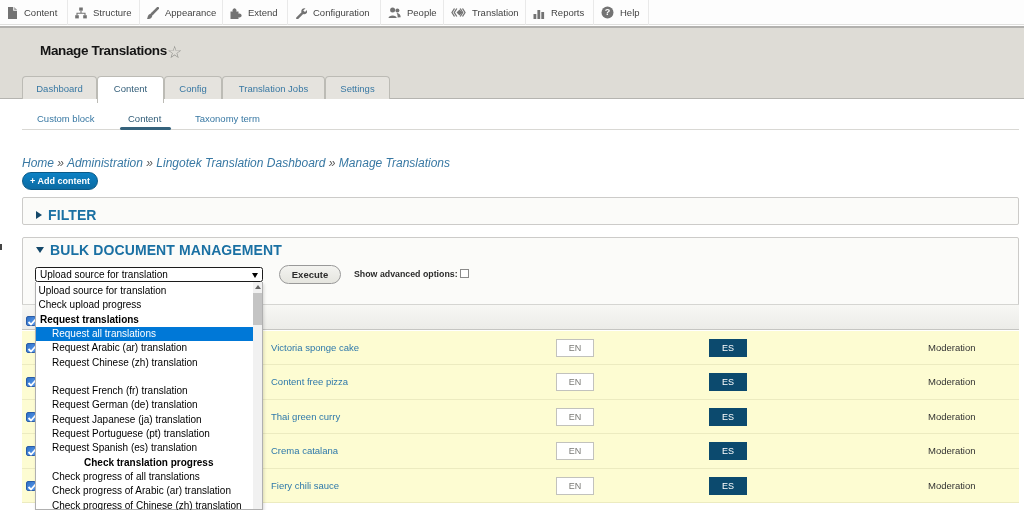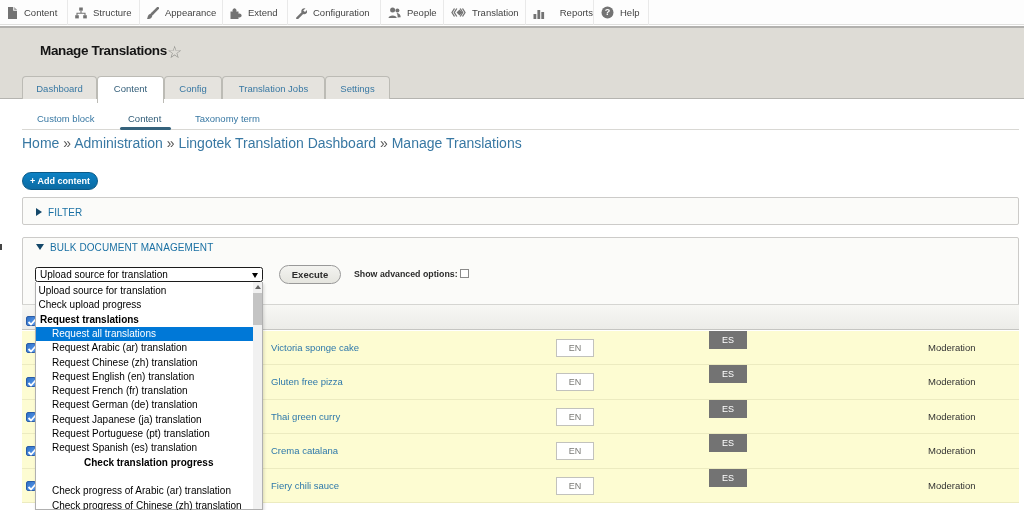--- a/index.html
+++ b/index.html
@@ -22,47 +22,47 @@
 .ptab { position:absolute; top:76px; height:23px; background:#e5e3de; border:1px solid #bcbbb5; border-bottom:none; border-radius:4px 4px 0 0; color:#3878a3; font-size:9.5px; text-align:center; line-height:23px; z-index:3; }
 .ptab.active { background:#fff; color:#335e79; height:27px; z-index:4; }
 
 
 .stab { position:absolute; top:113px; font-size:9.5px; color:#3878a3; z-index:2; }
 .stab.active { color:#2f5b76; }
 #stabline { left:22px; top:129px; width:997px; height:1px; background:#d9d8d4; }
 #stabunderline { left:120px; top:127px; width:51px; height:3px; background:#35627c; border-radius:2px; }
 
 
-#breadcrumb { left:22px; top:135px; font-size:14px; color:#555; }
+#breadcrumb { left:22px; top:156px; font-size:12px; color:#555;font-style:italic; }
 #breadcrumb a { color:#3878a3; text-decoration:none; }
 
 
 #addcontent { left:22px; top:172px; width:76px; height:18px; background:linear-gradient(#0c81c4,#0b6ba3); border:1px solid #0a5a87; border-radius:10px; color:#fff; font-size:9px; font-weight:bold; text-align:center; line-height:16px; }
 
 
 .fieldset { background:#fbfbf9; border:1px solid #cccbc9; border-radius:2px; }
 #fsfilter { left:22px; top:197px; width:997px; height:28px; }
 #fsbulk { left:22px; top:237px; width:997px; height:73px; }
-.legend { position:absolute; font-size:10px; font-weight:normal; color:#1a70a3; letter-spacing:0.1px; }
+.legend { position:absolute; font-size:14px; font-weight:bold; color:#1a70a3; letter-spacing:0.1px; }
 .tri { display:inline-block; width:0; height:0; vertical-align:middle; margin-right:6px; position:relative; top:-1px; }
 .tri.right { border-left:6px solid #14486a; border-top:4px solid transparent; border-bottom:4px solid transparent; }
 .tri.down { border-top:6px solid #14486a; border-left:4px solid transparent; border-right:4px solid transparent; }
 
 
 #execute { left:279px; top:265px; width:62px; height:19px; background:linear-gradient(#f3f3f0,#e5e5df); border:1px solid #999; border-radius:10px; color:#2c2c2c; font-size:9.5px; font-weight:bold; text-align:center; line-height:17px; }
 #advlabel { left:354px; top:269px; font-size:8.8px; font-weight:bold; color:#2c2c2c; }
 #advcheck { left:460px; top:269px; width:9px; height:9px; background:#fff; border:1px solid #8a8a8a; }
 
 
 #thead { left:22px; top:304px; width:997px; height:26px; background:linear-gradient(#f7f7f4,#ecece8); border-top:1px solid #d5d5d2; border-bottom:1px solid #c5c5c2; }
 .th { position:absolute; font-size:8.5px; font-weight:bold; color:#222; top:24px; letter-spacing:0.2px; }
 .row { position:absolute; left:22px; width:997px; height:34.5px; background:#fdfcd2; border-bottom:1px solid #ecebc0; }
 .rowlink { position:absolute; left:249px; top:11px; font-size:9.5px; color:#2e78aa; }
 .enbox { position:absolute; left:534px; top:8px; width:38px; height:18px; background:#fff; border:1px solid #c2c2bd; color:#7a7a76; font-size:9px; text-align:center; line-height:16px; }
-.esbox { position:absolute; left:687px; top:0; width:38px; height:18px; background:#737373; color:#fff; font-size:9px; text-align:center; line-height:18px; }
+.esbox { position:absolute; left:687px; top:8px; width:38px; height:18px; background:#0c4a6e; color:#fff; font-size:9px; text-align:center; line-height:18px; }
 .prof { position:absolute; left:906px; top:11px; font-size:9.5px; color:#333; }
 .cb { position:absolute; width:10px; height:10px; border-radius:2px; background:linear-gradient(135deg,#2d6fc4,#5d9df0); border:1px solid #2a5ca8; }
 .cb svg { position:absolute; left:0px; top:1px; }
 
 
 #selbox { left:35px; top:267px; width:228px; height:15px; background:#fff; border:1.5px solid #1c1c1c; border-radius:2.5px; z-index:10; }
 #selbox .txt { position:absolute; left:4px; top:1px; font-size:10px; color:#000; }
 #selarrow { position:absolute; right:4px; top:5px; width:0; height:0; border-top:5px solid #000; border-left:3.5px solid transparent; border-right:3.5px solid transparent; }
 #droplist { left:35px; top:282px; width:228px; height:228px; background:#fff; border:1px solid #b0b0b0; border-top:none; box-shadow:1px 2px 3px rgba(0,0,0,0.15); z-index:9; }
 .opt { position:absolute; left:0; width:221px; height:14.3px; font-size:10px; color:#000; line-height:14.3px; padding-left:2.5px; white-space:nowrap; overflow:hidden; }
@@ -126,21 +126,21 @@
       <span>People</span>
     </div>
     <div class="item" style="left: 444px; width: 82px;">
       <svg width="15" height="11" viewBox="0 0 15 11">
         <path d="M3.5 1.5 L1 5.5 L3.5 9.5 M5.8 1.5 L3.3 5.5 L5.8 9.5" stroke="#737373" stroke-width="1.3" fill="none"></path>
         <rect x="6.4" y="3.4" width="4.2" height="4.2" transform="rotate(45 8.5 5.5)" fill="#737373"></rect>
         <path d="M11.5 1.5 L14 5.5 L11.5 9.5 M9.2 1.5 L11.7 5.5 L9.2 9.5" stroke="#737373" stroke-width="1.3" fill="none"></path>
       </svg>
       <span>Translation</span>
     </div>
-    <div class="item" style="left: 526px; width: 68px; justify-content: space-between;">
+    <div class="item" style="left: 526px; width: 68px;">
       <svg width="12" height="12" viewBox="0 0 12 12">
         <rect x="0.5" y="7" width="2.8" height="5" fill="#737373"></rect>
         <rect x="4.4" y="3" width="2.8" height="9" fill="#737373"></rect>
         <rect x="8.3" y="5" width="2.8" height="7" fill="#737373"></rect>
       </svg>
       <span>Reports</span>
     </div>
     <div class="item" style="left: 594px; width: 55px;">
       <svg width="13" height="13" viewBox="0 0 13 13">
         <circle cx="6.5" cy="6.5" r="6" fill="#737373"></circle>
@@ -205,21 +205,21 @@
   <div class="enbox">EN</div>
     <div class="esbox">ES</div>
   <div class="prof">Moderation</div>
 </div>
 <div class="row" style="top:365px;">
   <div class="cb" style="left:4px; top:12px;">
       <svg width="10" height="8" viewBox="0 0 10 8">
         <path d="M1.5 4 L4 6.5 L8.5 1.5" stroke="#fff" stroke-width="1.8" fill="none"></path>
       </svg>
     </div>
-  <div class="rowlink">Gluten free pizza</div>
+  <div class="rowlink">Content free pizza</div>
   <div class="enbox">EN</div>
     <div class="esbox">ES</div>
   <div class="prof">Moderation</div>
 </div>
 <div class="row" style="top:399.5px;">
   <div class="cb" style="left:4px; top:12px;">
       <svg width="10" height="8" viewBox="0 0 10 8">
         <path d="M1.5 4 L4 6.5 L8.5 1.5" stroke="#fff" stroke-width="1.8" fill="none"></path>
       </svg>
     </div>
@@ -255,27 +255,27 @@
     <span class="txt">Upload source for translation</span>
     <span id="selarrow"></span>
   </div>
 <div id="droplist" class="abs">
   <div class="opt" style="top:2px;">Upload source for translation</div>
   <div class="opt" style="top:16.3px;">Check upload progress</div>
   <div class="opt group" style="top:30.6px;">Request translations</div>
   <div class="opt sub sel" style="top:44.9px;">Request all translations</div>
   <div class="opt sub" style="top:59.2px;">Request Arabic (ar) translation</div>
   <div class="opt sub" style="top:73.5px;">Request Chinese (zh) translation</div>
-  <div class="opt sub" style="top:87.8px;">Request English (en) translation</div>
   <div class="opt sub" style="top:102.1px;">Request French (fr) translation</div>
   <div class="opt sub" style="top:116.4px;">Request German (de) translation</div>
   <div class="opt sub" style="top:130.7px;">Request Japanese (ja) translation</div>
   <div class="opt sub" style="top:145px;">Request Portuguese (pt) translation</div>
   <div class="opt sub" style="top:159.3px;">Request Spanish (es) translation</div>
   <div class="opt group" style="top:173.6px;margin-left:44px;">Check translation progress</div>
+  <div class="opt sub" style="top:187.9px;">Check progress of all translations</div>
   <div class="opt sub" style="top:202.2px;">Check progress of Arabic (ar) translation</div>
   <div class="opt sub" style="top:216.5px;">Check progress of Chinese (zh) translation</div>
   <div id="sbtrack"></div>
   <div id="sbup"></div>
   <div id="sbthumb"></div>
 </div>
 
 <div id="edgemark" class="abs"></div>
 
 </body></html>

